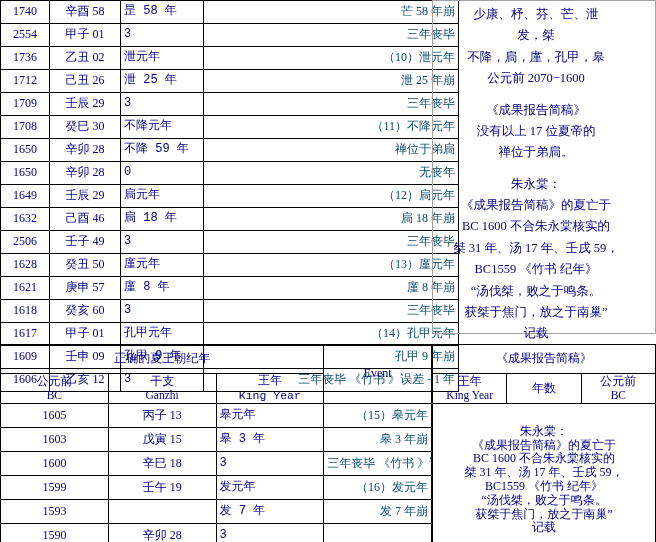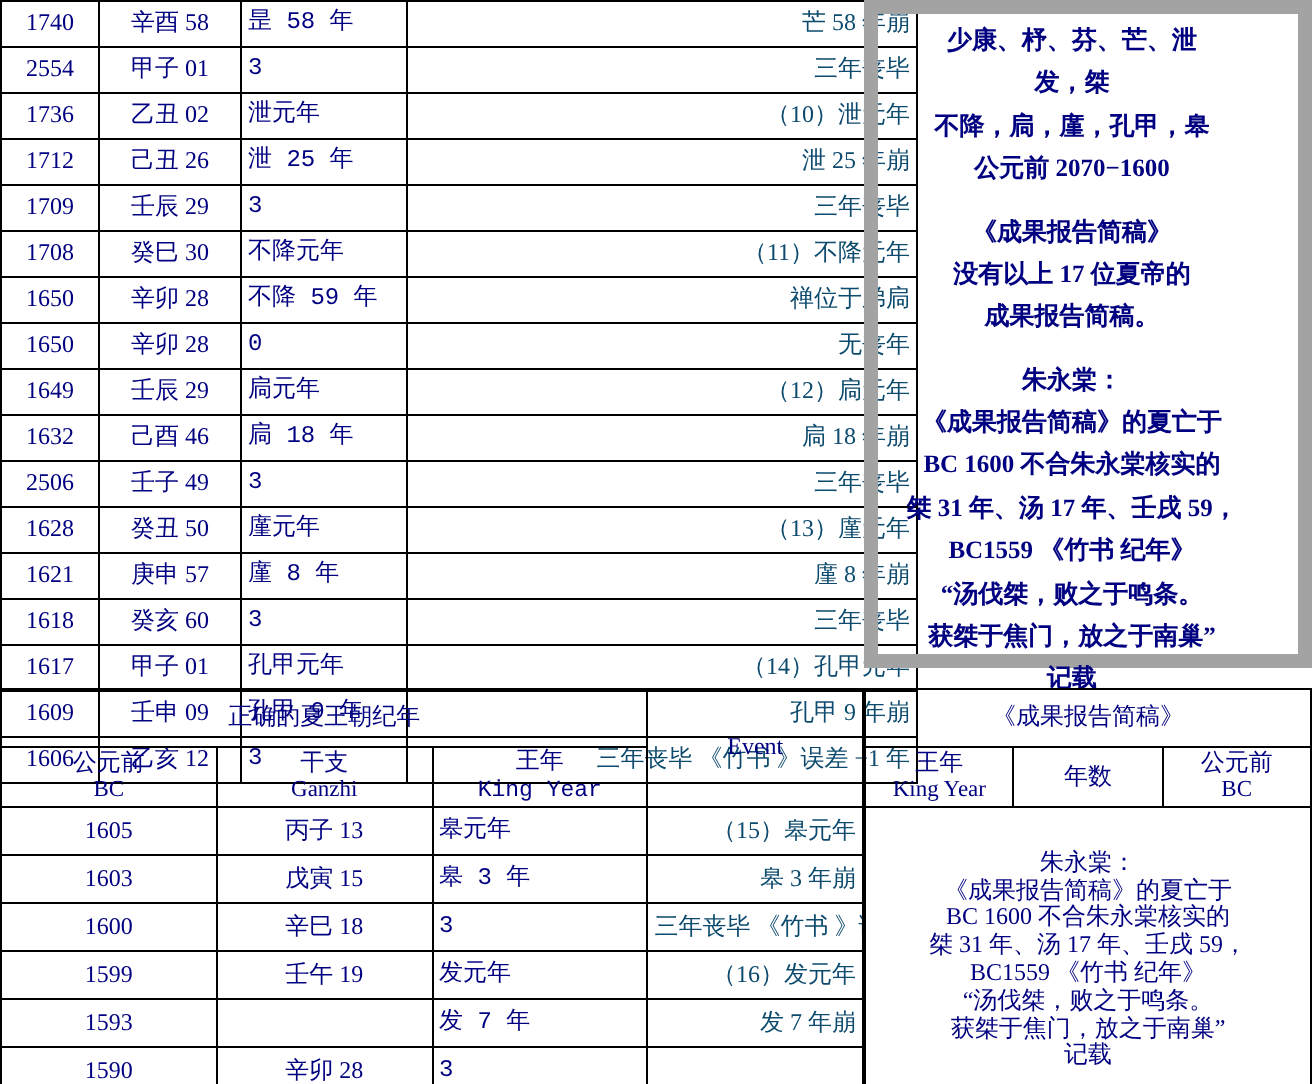--- a/index.html
+++ b/index.html
@@ -53,26 +53,26 @@
   .c-bc   { width: 42px;  text-align: center; color: #000080; }
   .c-gz   { width: 64px;  text-align: center; color: #000080; }
   .c-ky   { width: 76px;  text-align: left;   color: #000080; padding-left: 6px; font-family: Liberation Mono, monospace; }
   .c-ev   { width: 248px; text-align: right;   color: #0c4a6e; padding-left: 6px; }
   .top-right {
     position: absolute;
     left: 432px;
     top: 0;
     width: 224px;
     height: 334px;
-    border: 7px solid #a3a3a3;
+    border: 1px solid #a3a3a3;
     box-sizing: border-box;
     text-align: center;
     font-size: 12.5px;
     line-height: 1.55;
-    font-weight: bold;
+    font-weight: normal;
     color: #000080;
     padding: 4px 24px 0 8px;
     box-sizing: border-box;
   }
   .top-right p {
     margin: 0 0 2px 0;
   }
   .gap { height: 10px; }
   
   .bot-wrap {
@@ -251,21 +251,21 @@
     </table>
 
     <div class="top-right">
       <p>少康、杼、芬、芒、泄</p>
       <p>发，桀</p>
       <p>不降，扃，廑，孔甲，皋</p>
       <p>公元前 2070−1600</p>
       <div class="gap"></div>
       <p>《成果报告简稿》</p>
       <p>没有以上 17 位夏帝的</p>
-      <p>成果报告简稿。</p>
+      <p>禅位于弟扃。</p>
       <div class="gap"></div>
       <p>朱永棠：</p>
       <p>《成果报告简稿》的夏亡于</p>
       <p>BC 1600 不合朱永棠核实的</p>
       <p>桀 31 年、汤 17 年、壬戌 59，</p>
       <p>BC1559 《竹书 纪年》</p>
       <p>“汤伐桀，败之于鸣条。</p>
       <p>获桀于焦门，放之于南巢”</p>
       <p>记载</p>
     </div>

